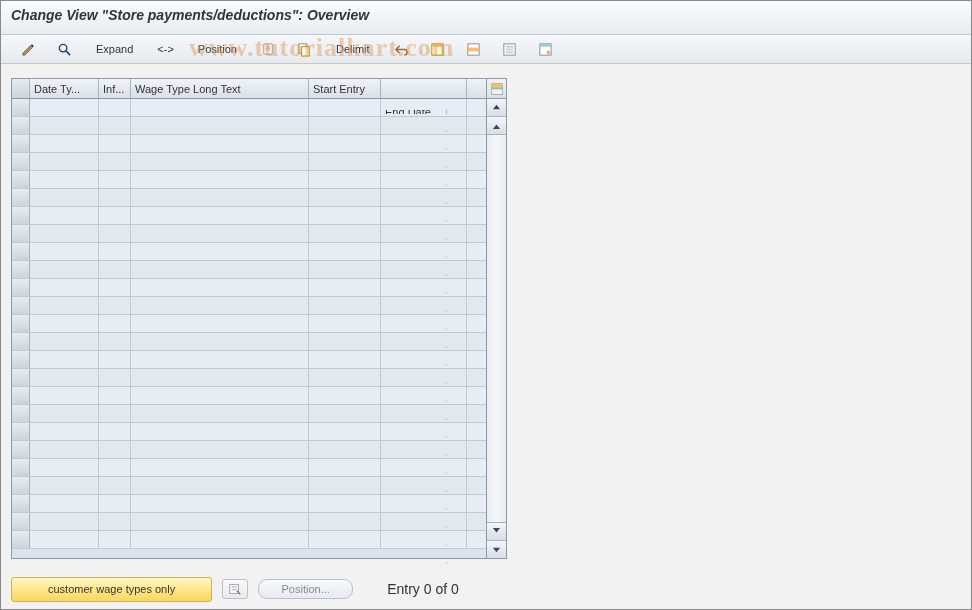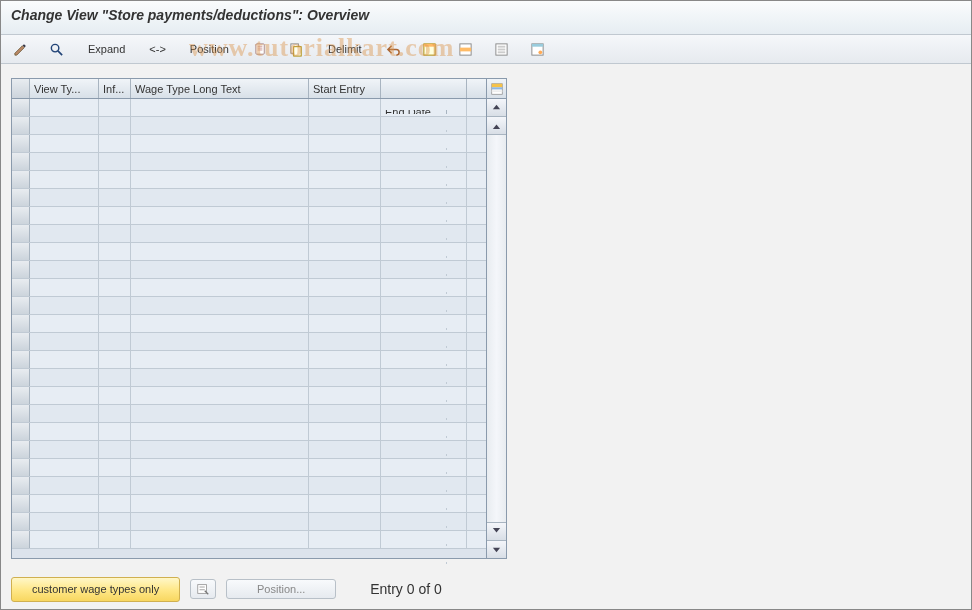--- a/index.html
+++ b/index.html
@@ -22,21 +22,21 @@
     .header-title {
       font-size: 14px;
       font-weight: bold;
       font-style: italic;
       color: #333;
     }
     .toolbar {
       height: 29px;
       display: flex;
       align-items: center;
-      padding: 0 8px;
+      padding: 0 16px;
       gap: 13px;
       background: linear-gradient(#f5f7fa, #e6eaef);
       border-bottom: 1px solid #c0c8d0;
     }
     .toolbar-btn {
       height: 20px;
       min-width: 22px;
       display: inline-flex;
       align-items: center;
       justify-content: center;
@@ -136,35 +136,35 @@
       bottom: 8px;
       left: 10px;
       right: 10px;
       display: flex;
       align-items: center;
       gap: 10px;
       height: 24px;
     }
     .pill-btn {
       height: 25px;
-      padding: 0 20px;
+      padding: 0 36px;
       font-size: 11px;
       color: #333;
       border: 1px solid #d0b050;
       border-radius: 3px;
       background: linear-gradient(#fff7c8, #ffe88a, #f8d760);
       cursor: pointer;
     }
     .pos-btn {
       height: 20px;
-      width: 110px;
+      width: 95px;
       font-size: 11px;
       color: #888;
       border: 1px solid #b8c0c8;
-      border-radius: 3px;
+      border-radius: 9px;
       background: linear-gradient(#f8fafc, #e6eaef);
       cursor: pointer;
       display:flex;align-items:center;justify-content:center;
     }
     .small-ico-btn {
       height: 20px;
       width: 26px;
       border: 1px solid #b8c0c8;
       border-radius: 3px;
       background: linear-gradient(#f8fafc, #e6eaef);
@@ -260,21 +260,21 @@
   </button>
 </div>
 
 <div class="watermark">www.tutorialkart.com</div>
 
 <div class="content">
   <div class="grid-wrapper">
     <div class="grid">
       <div class="grid-head">
         <div class="gh col-sel"></div>
-        <div class="gh col-wt">View Ty...</div>
+        <div class="gh col-wt">Date Ty...</div>
         <div class="gh col-inf">Inf...</div>
         <div class="gh col-long">Wage Type Long Text</div>
         <div class="gh col-start">Start Entry</div>
         <div class="gh col-end">End Date</div>
         <div class="gh col-cfg"></div>
       </div>
       <div class="grid-body" id="grid-body">
           <div class="grid-row">
             <div class="gc col-sel"></div>
             <div class="gc col-wt"></div>

